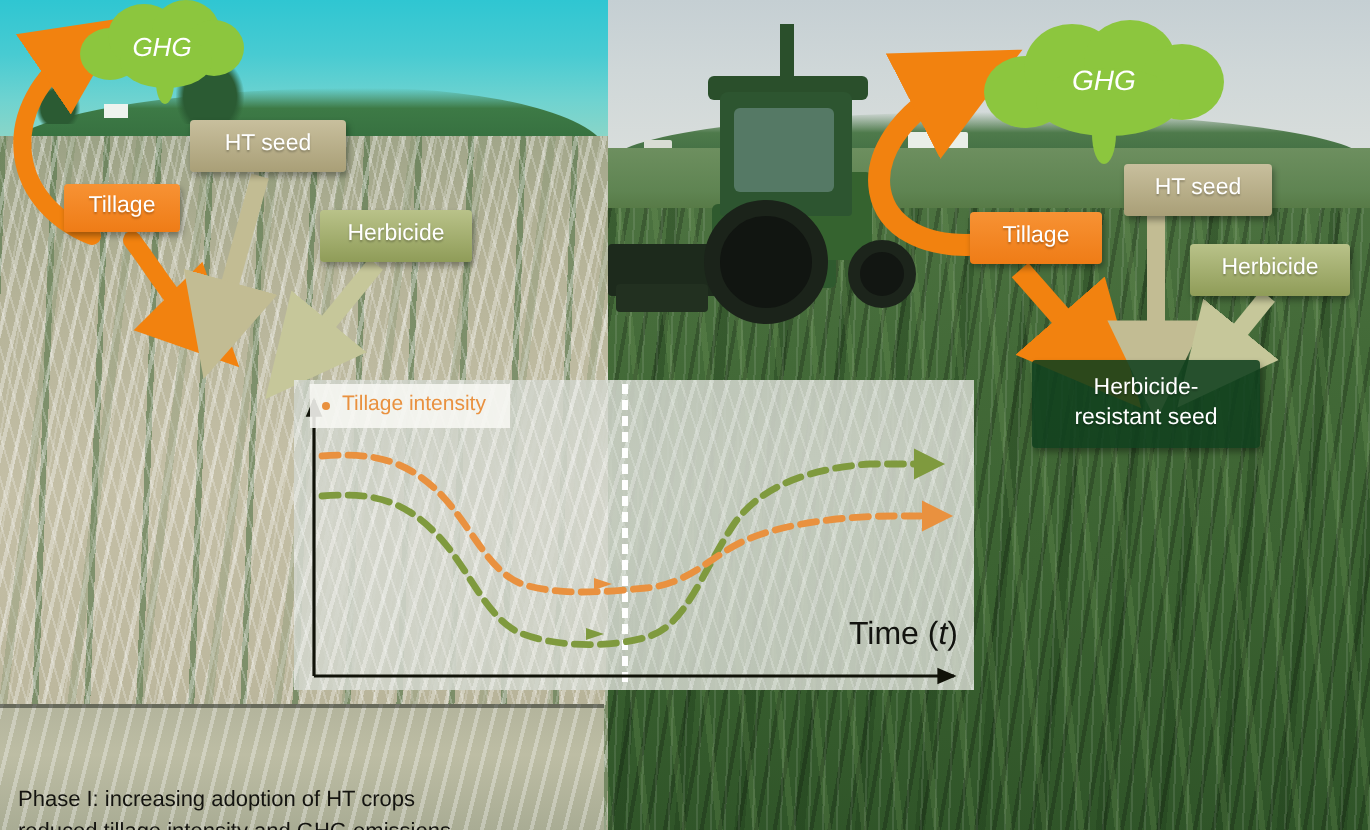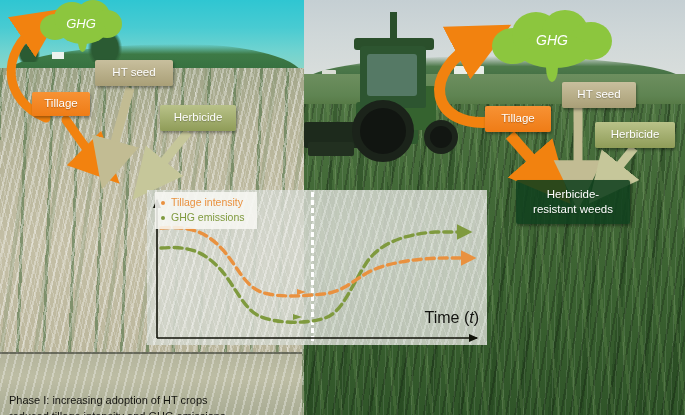--- a/index.html
+++ b/index.html
@@ -321,34 +321,30 @@
     <span class="cloud-label" style="margin-top:-4px;">GHG</span>
   </div>
 
   <div class="lbl lbl-tillage" style="left:485px; top:106px; width:66px; height:26px;">Tillage</div>
 
   <div class="lbl lbl-htseed" style="left:562px; top:82px; width:74px; height:26px;">HT seed</div>
 
   <div class="lbl lbl-herbicide" style="left:595px; top:122px; width:80px; height:26px;">Herbicide</div>
 
   <div class="lbl lbl-weeds" style="left:516px; top:180px; width:114px; height:44px; line-height:1.3;">Herbicide-
-resistant weeds</div>
+resistant seed</div>
 
   <div id="chart">
     <div id="chart-bg"></div>
     <div id="chart-divider"></div>
 
     <div id="legend">
       <div class="leg-row leg-tillage">
         <span class="dot dot-tillage"></span>
         <span>Tillage intensity</span>
-      </div>
-      <div class="leg-row leg-ghg">
-        <span class="dot dot-ghg"></span>
-        <span>GHG emissions</span>
       </div>
     </div>
 
     <svg width="340" height="155" viewBox="0 0 340 155" style="position:absolute;left:0;top:0;z-index:7;">
       <defs>
         <marker id="ax-arrow" markerWidth="7" markerHeight="7" refX="5.2" refY="3" orient="auto" markerUnits="strokeWidth">
           <path d="M0,0.4 L6,3 L0,5.6 Z" fill="#101208"></path>
         </marker>
         <marker id="ln-orange" markerWidth="5" markerHeight="5" refX="1.8" refY="2.5" orient="auto" markerUnits="strokeWidth">
           <path d="M0,0.2 L4.6,2.5 L0,4.8 Z" fill="#e9913f"></path>

